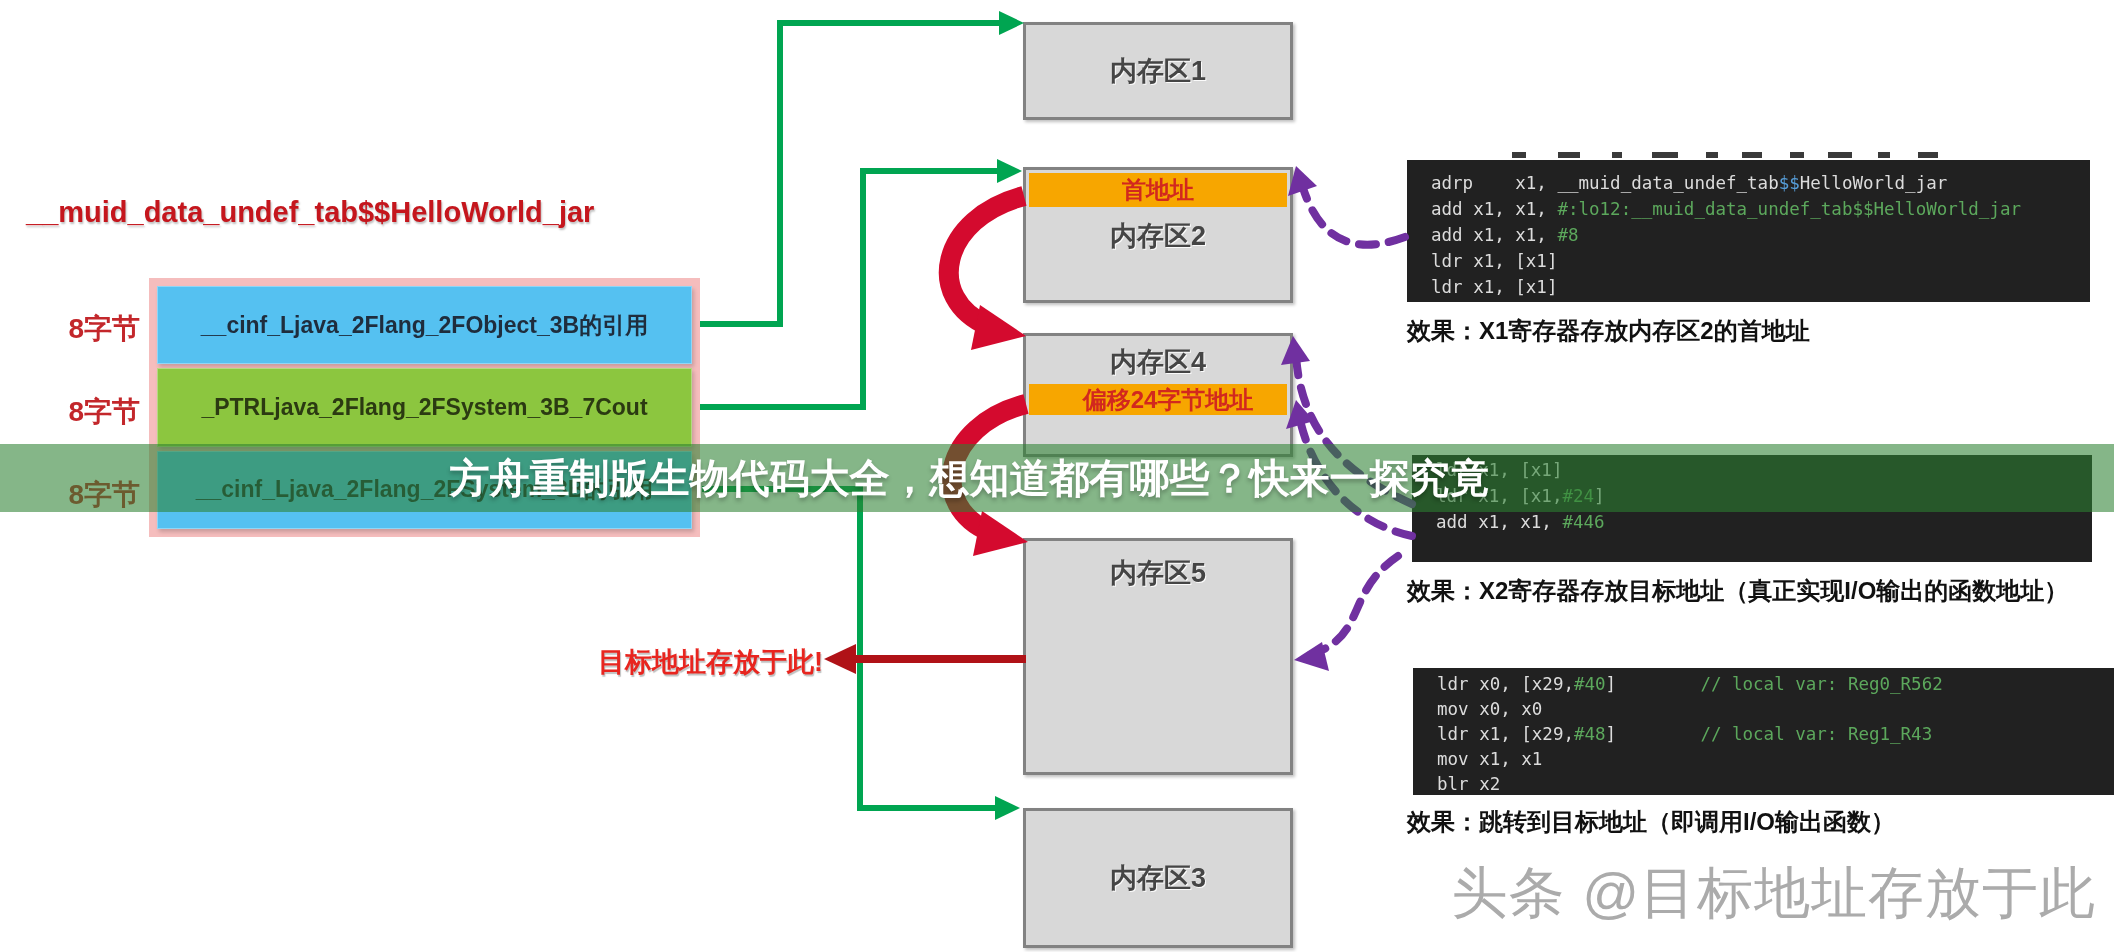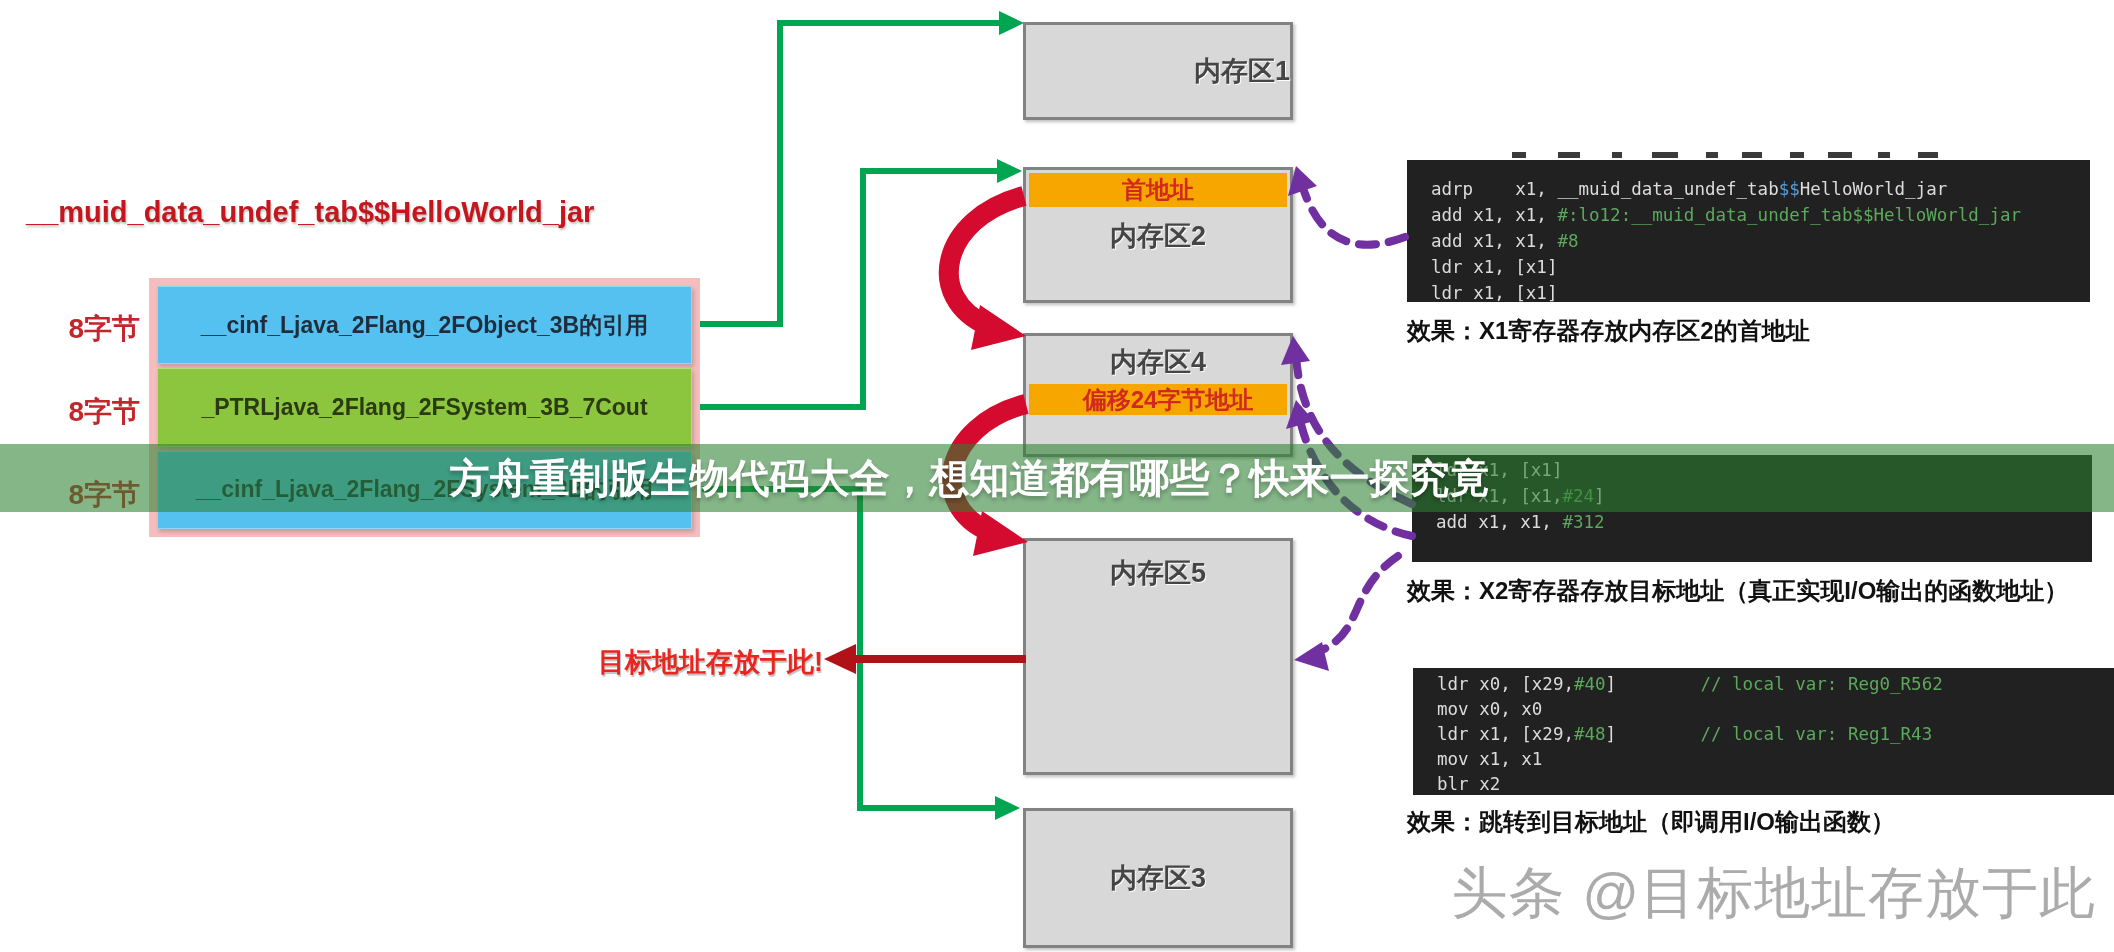--- a/index.html
+++ b/index.html
@@ -20,37 +20,37 @@
               color:#c3272b;z-index:2;}
   #byte-0{left:30px;top:310px;} #byte-1{left:30px;top:393px;} #byte-2{left:30px;top:476px;}
 
   
   .mem{position:absolute;left:1023px;width:270px;background:#d8d8d8;border:3px solid #828282;
        box-sizing:border-box;z-index:3;box-shadow:2px 2px 3px rgba(0,0,0,0.25);}
   .mem-label{text-align:center;font-size:27px;font-weight:bold;color:#454545;
              text-shadow:1px 1px 0 rgba(255,255,255,0.9);}
   .band{position:absolute;left:3px;right:3px;background:#f7a600;display:flex;align-items:center;
         justify-content:center;font-size:24px;font-weight:bold;color:#d2281e;}
-  #mem1{top:22px;height:98px;display:flex;align-items:center;justify-content:flex-end;}
+  #mem1{top:22px;height:98px;display:flex;align-items:center;justify-content:center;}
   #mem2{top:167px;height:136px;}
   #mem2 .band{top:3px;height:34px;}
   #mem2 .mem-label{margin-top:48px;}
   #mem4{top:333px;height:124px;}
   #mem4 .mem-label{margin-top:8px;}
   #mem4 .band{top:48px;height:31px;padding-left:20px;}
   #mem5{top:538px;height:237px;}
   #mem5 .mem-label{margin-top:14px;}
   #mem5 .band{top:101px;height:39px;}
   #mem3{top:808px;height:140px;display:flex;align-items:center;justify-content:center;}
 
   
   .code{position:absolute;background:#212121;color:#dcdcdc;z-index:4;
         font-family:"DejaVu Sans Mono","Liberation Mono",monospace;font-size:17.5px;
         white-space:pre;box-sizing:border-box;}
-  #code-0{left:1407px;top:160px;width:683px;height:142px;padding:16px 0 0 24px;line-height:26px;}
+  #code-0{left:1407px;top:160px;width:683px;height:142px;padding:10px 0 0 24px;line-height:26px;}
   #code-1{left:1412px;top:455px;width:680px;height:107px;padding:2px 0 0 24px;line-height:26px;}
   #code-2{left:1413px;top:668px;width:770px;height:127px;padding:4px 0 0 24px;line-height:25px;}
   .c-w{color:#dcdcdc;} .c-g{color:#5ca85c;} .c-b{color:#569cd6;}
 
   .effect{position:absolute;left:1407px;font-size:24px;font-weight:bold;color:#111;z-index:4;}
   #effect-0{top:315px;} #effect-1{top:575px;} #effect-2{top:806px;}
 
   #target-note{left:555px;top:644px;width:268px;text-align:right;font-size:27px;font-weight:bold;
                color:#e8251f;text-shadow:1px 2px 1px rgba(0,0,0,0.25);z-index:4;}
 
@@ -91,21 +91,21 @@
   <div class="band">偏移24字节地址</div>
 </div>
 <div class="mem" id="mem5">
   <div class="mem-label">内存区5</div>
 </div>
 <div class="mem" id="mem3">
   <div class="mem-label">内存区3</div>
 </div>
 
 <div class="code" id="code-0"><div class="cl"><span class="c-w">adrp    x1, __muid_data_undef_tab</span><span class="c-b">$$</span><span class="c-w">HelloWorld_jar</span></div><div class="cl"><span class="c-w">add x1, x1, </span><span class="c-g">#:lo12:__muid_data_undef_tab$$HelloWorld_jar</span></div><div class="cl"><span class="c-w">add x1, x1, </span><span class="c-g">#8</span></div><div class="cl"><span class="c-w">ldr x1, [x1]</span></div><div class="cl"><span class="c-w">ldr x1, [x1]</span></div></div>
-<div class="code" id="code-1"><div class="cl"><span class="c-w">ldr x1, [x1]</span></div><div class="cl"><span class="c-w">ldr x1, [x1,</span><span class="c-g">#24</span><span class="c-w">]</span></div><div class="cl"><span class="c-w">add x1, x1, </span><span class="c-g">#312</span></div></div>
+<div class="code" id="code-1"><div class="cl"><span class="c-w">ldr x1, [x1]</span></div><div class="cl"><span class="c-w">ldr x1, [x1,</span><span class="c-g">#24</span><span class="c-w">]</span></div><div class="cl"><span class="c-w">add x1, x1, </span><span class="c-g">#446</span></div></div>
 <div class="code" id="code-2"><div class="cl"><span class="c-w">ldr x0, [x29,</span><span class="c-g">#40</span><span class="c-w">]        </span><span class="c-g">// local var: Reg0_R562</span></div><div class="cl"><span class="c-w">mov x0, x0</span></div><div class="cl"><span class="c-w">ldr x1, [x29,</span><span class="c-g">#48</span><span class="c-w">]        </span><span class="c-g">// local var: Reg1_R43</span></div><div class="cl"><span class="c-w">mov x1, x1</span></div><div class="cl"><span class="c-w">blr x2</span></div></div>
 
 <div class="abs effect" id="effect-0">效果：X1寄存器存放内存区2的首地址</div>
 <div class="abs effect" id="effect-1">效果：X2寄存器存放目标地址（真正实现I/O输出的函数地址）</div>
 <div class="abs effect" id="effect-2">效果：跳转到目标地址（即调用I/O输出函数）</div>
 
 <div class="abs" id="target-note">目标地址存放于此!</div>
 
 <div class="abs" id="watermark">头条 @目标地址存放于此</div>
 

